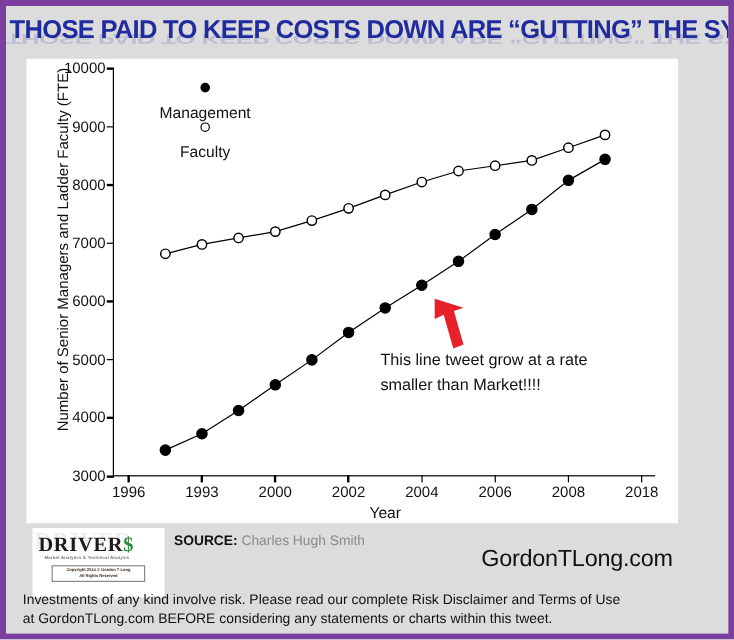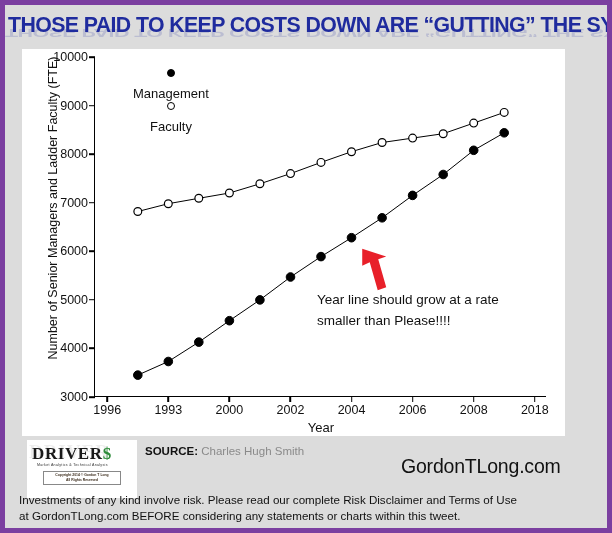--- a/index.html
+++ b/index.html
@@ -286,22 +286,22 @@
           <span>Management</span>
         </div>
         <div class="legend-row">
           <span class="legend-dot open"></span>
           <span>Faculty</span>
         </div>
       </div>
 
 
       <div id="annotation">
-        <div>Year line should grow at a rate</div>
-        <div>smaller than Please!!!!</div>
+        <div>This line tweet grow at a rate</div>
+        <div>smaller than Market!!!!</div>
       </div>
 
       <div id="xlabel">Year</div>
     <div class="ytick-label" style="top: 340px;">3000</div>
         <div class="ytick-mark" style="top: 340px;"></div>
         <div class="ytick-label" style="top: 291.429px;">4000</div>
         <div class="ytick-mark" style="top: 291.429px;"></div>
         <div class="ytick-label" style="top: 242.857px;">5000</div>
         <div class="ytick-mark" style="top: 242.857px;"></div>
         <div class="ytick-label" style="top: 194.286px;">6000</div>

